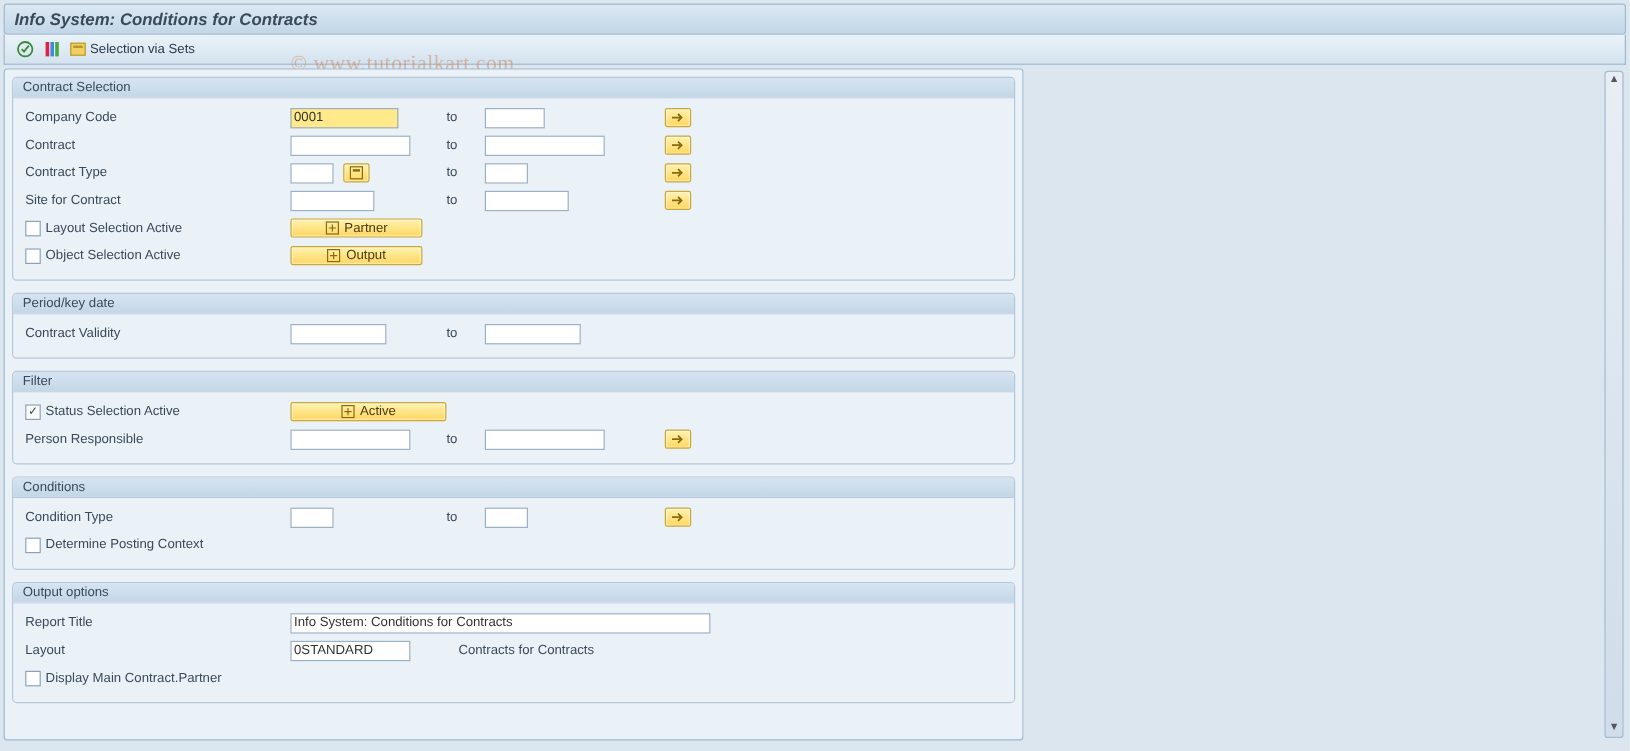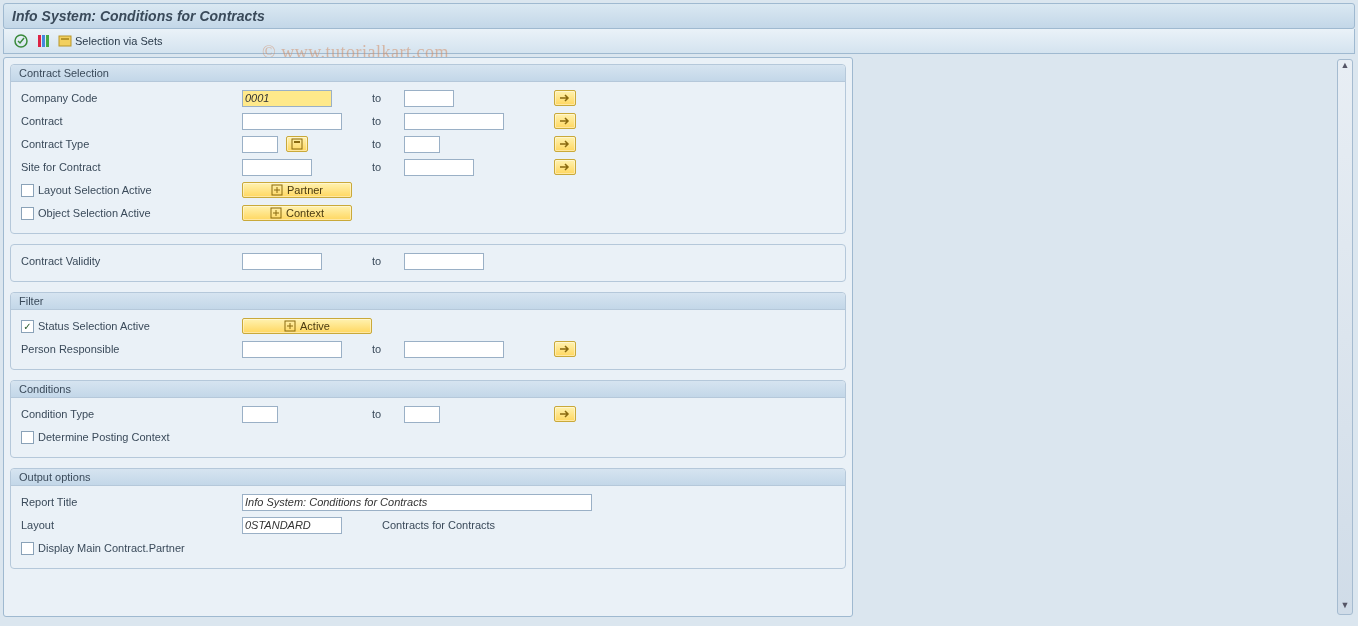--- a/index.html
+++ b/index.html
@@ -38,21 +38,21 @@
   .tb-btn {
     display: inline-flex;
     align-items: center;
     padding: 1px 3px;
     cursor: pointer;
   }
   .tb-btn svg { display:block; }
   .tb-btn span.lbl { margin-left: 2px; color: #2a3a4a;}
   .watermark {
     position: absolute;
-    left: 262px;
+    left: 242px;
     top: 42px;
     font-family: "Times New Roman", serif;
     font-size: 18px;
     color: rgba(210,140,100,0.55);
     pointer-events: none;
     letter-spacing: 0.5px;
   }
   .content-wrap {
     display:flex;
     margin: 0 3px 3px 3px;
@@ -118,21 +118,20 @@
   .to-col { width: 130px; display:flex; align-items:center;}
   .btn-col { width: 60px; display:flex; align-items:center; gap:2px; margin-left: 20px;}
   input[type="text"] {
     font-family: Arial, sans-serif;
     font-size: 11px;
     border: 1px solid #9ab0c6;
     background: #fff;
     height: 17px;
     padding: 0 2px;
     color:#333;
-    font-style:italic;
   }
   input.highlight { background: #ffe98a; }
   .sap-chk {
     width:13px; height:13px;
     border:1px solid #8aa2b8;
     background:#fff;
     display:inline-flex;
     align-items:center; justify-content:center;
     font-size:10px; color:#2a5a2a;
     cursor:pointer;
@@ -285,28 +284,29 @@
         <div class="label-col">
           <span class="sap-chk"></span>
           <span>Object Selection Active</span>
         </div>
         <div class="from-col">
           <div class="yellow-btn" style="width:110px">
             <svg class="match-icon" width="12" height="12">
                   <rect x="1" y="1" width="10" height="10" fill="none" stroke="#8a6a10"></rect>
                   <path d="M3 6 H9 M6 3 V9" stroke="#8a6a10"></path>
                 </svg>
-            <span>Context</span>
+            <span>Output</span>
           </div>
         </div>
       </div>
     </div>
   </div>
 
   <div class="group">
+    <div class="group-header">Period/key date</div>
     <div class="group-body">
       <div class="row">
         <div class="label-col">Contract Validity</div>
         <div class="from-col">
               <input type="text" style="width: 80px;">
             </div>
         <div class="to-lbl">to</div>
         <div class="to-col">
               <input type="text" style="width: 80px;">
             </div>

